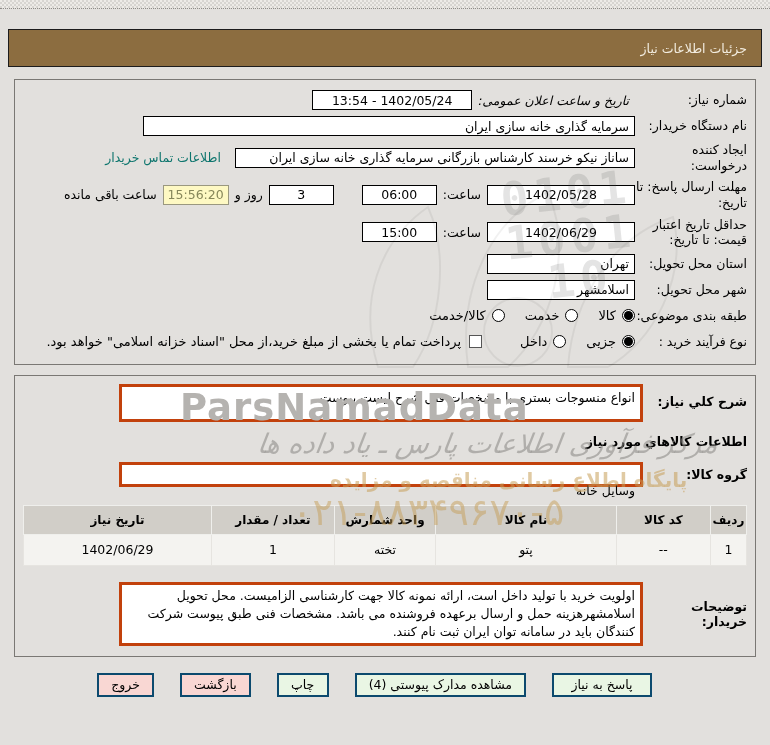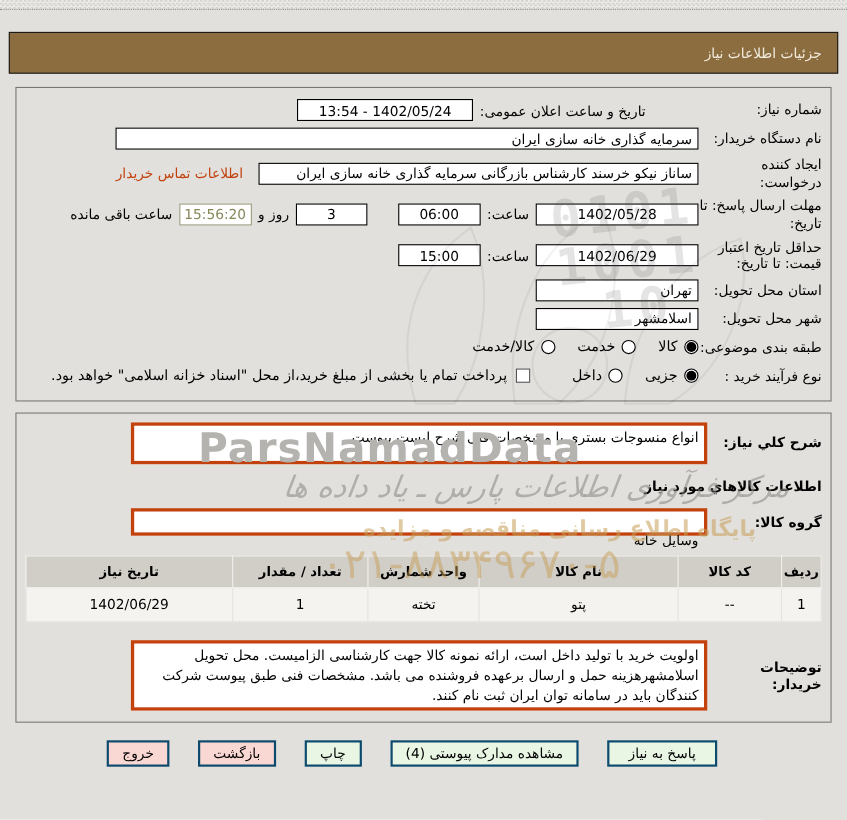--- a/index.html
+++ b/index.html
@@ -10,25 +10,25 @@
   
   .title-bar{margin:20px 8px 12px 8px;height:36px;background:#8c6d40;border:1px solid #1c1c1c;display:flex;align-items:center;color:#f2ecdf;font-size:12.5px;padding:0 14px;}
   
   .sect{margin:0 14px;border:1px solid #7a7874;padding:10px 8px 12px 8px;display:flex;flex-direction:column;gap:6px;}
   .sect2{margin-top:10px;padding:8px 8px 10px 8px;}
   .row{display:flex;align-items:center;min-height:20px;}
   .lbl{width:112px;flex:0 0 112px;text-align:right;font-size:12.5px;line-height:1.25;}
   .lbl2{flex:0 0 104px;width:104px;font-weight:bold;font-size:12.5px;text-align:right;}
   .box{background:#fff;border:1px solid #000;height:20px;display:flex;align-items:center;justify-content:center;font-size:12.5px;box-sizing:border-box;}
   .box.rt{justify-content:flex-end;padding-left:4px;padding-right:5px;justify-content:flex-start;}
-  .w148{width:148px;}.w160{width:160px;}.w450{width:530px;}.w400{width:400px;}.w75{width:75px;}.w65{width:65px;}
+  .w148{width:148px;}.w160{width:160px;}.w450{width:492px;}.w400{width:400px;}.w75{width:75px;}.w65{width:65px;}
   .area{background:#fff;border:3px solid #c2410c;width:524px;box-sizing:border-box;padding:2px 5px;font-size:12.5px;line-height:1.45;}
   .inline-lbl{padding:0 6px;font-size:12.5px;white-space:nowrap;}
-  .link{color:#c2410c;font-size:12.5px;margin-right:14px;cursor:pointer;white-space:nowrap;}
-  .countdown{background:#ffffff;border:1px solid #9a987f;color:#87875a;width:66px;height:20px;display:flex;align-items:center;justify-content:center;font-size:12.5px;box-sizing:border-box;}
+  .link{color:#0f766e;font-size:12.5px;margin-right:14px;cursor:pointer;white-space:nowrap;}
+  .countdown{background:#fef9c3;border:1px solid #9a987f;color:#87875a;width:66px;height:20px;display:flex;align-items:center;justify-content:center;font-size:12.5px;box-sizing:border-box;}
   
   .opt{display:flex;align-items:center;margin-left:20px;}
   .radio{width:13px;height:13px;border:1.6px solid #000;border-radius:50%;background:#fff;margin-left:6px;position:relative;flex:0 0 13px;box-sizing:border-box;}
   .radio.checked::after{content:"";position:absolute;inset:1px;border-radius:50%;background:#000;}
   .checkbox{width:13px;height:13px;border:1px solid #555;background:#fff;margin-left:8px;flex:0 0 13px;box-sizing:border-box;}
   
   .tbl-wrap{margin-top:12px;}
   table{width:100%;border-collapse:collapse;border:1px solid #9b9b9b;table-layout:fixed;}
   th{background:#d1cec8;font-weight:bold;font-size:12px;height:26px;border:1px solid #efefec;}
   td{background:#f4f3f0;font-size:12.5px;height:28px;text-align:center;border:1px solid #e6e4e0;}
@@ -55,21 +55,21 @@
   <div class="top-strip"></div>
 
   <div class="title-bar">
     <span>جزئیات اطلاعات نیاز</span>
   </div>
 
   <div class="sect">
 
     <div class="row">
       <span class="lbl">شماره نیاز:</span>
-      <span class="inline-lbl" style="margin-right:42px;">تاریخ و ساعت اعلان عمومی:</span>
+      <span class="inline-lbl" style="font-style:italic;">تاریخ و ساعت اعلان عمومی:</span>
       <div class="box w160">1402/05/24 - 13:54</div>
     </div>
 
     <div class="row">
       <span class="lbl">نام دستگاه خریدار:</span>
       <div class="box rt w450">سرمایه گذاری خانه سازی ایران</div>
     </div>
 
     <div class="row">
       <span class="lbl">ایجاد کننده درخواست:</span>

